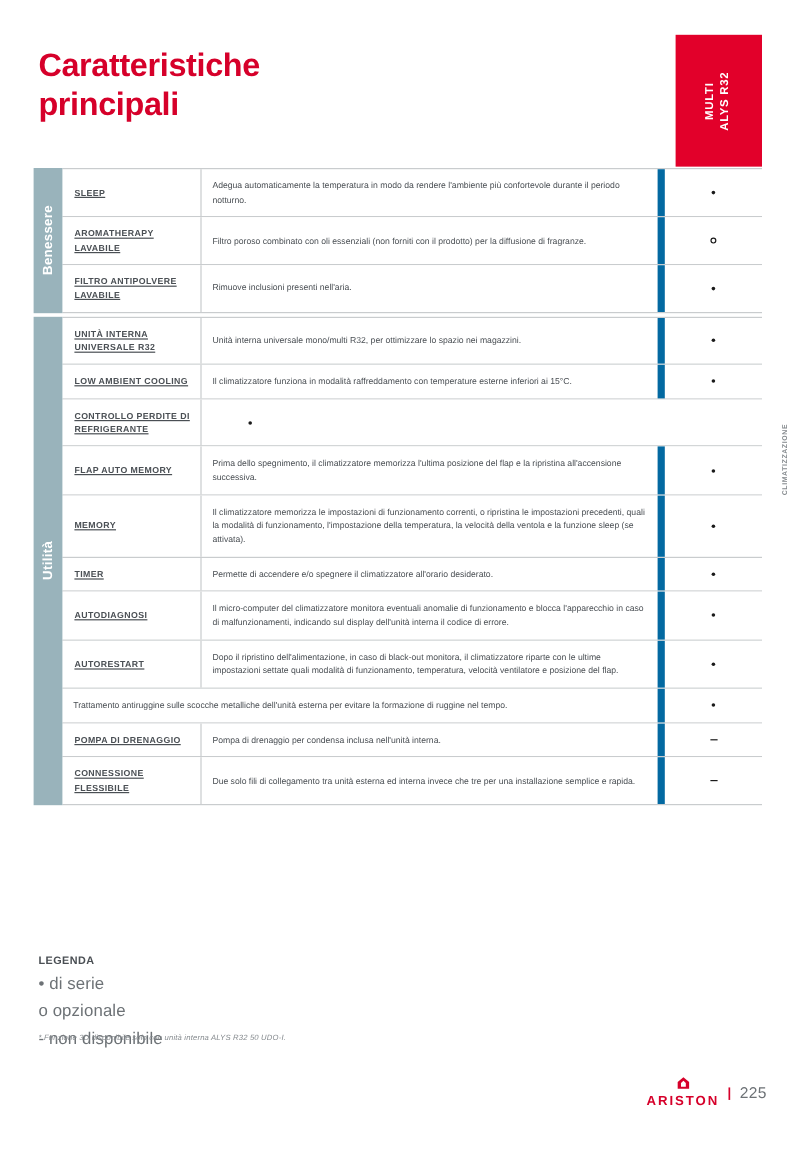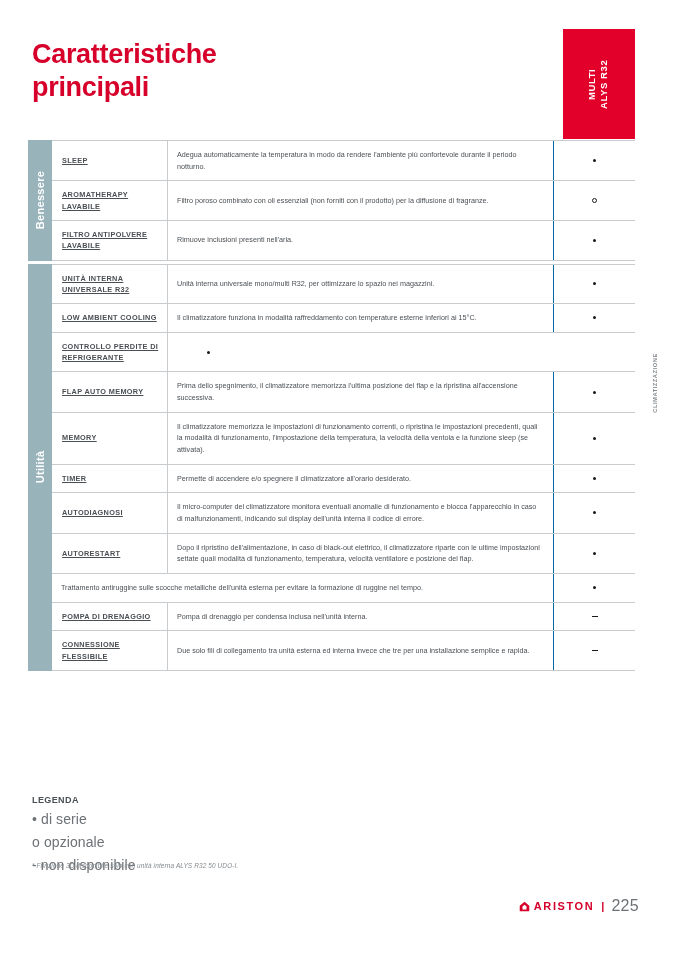--- a/index.html
+++ b/index.html
@@ -118,21 +118,21 @@
   }
 
   .cell-desc {
     flex: 1 1 auto;
     padding: 8px 10px 8px 9px;
     display: flex;
     align-items: center;
     font-size: 7.2px;
     color: #4a4f54;
     line-height: 1.62;
-    border-right: 1px solid #0369a1;
+    border-right: 6px solid #0369a1;
   }
 
   .cell-val {
     width: 81px;
     flex: 0 0 81px;
     display: flex;
     align-items: center;
     justify-content: center;
     font-size: 9px;
     color: #1a1a1a;
@@ -213,35 +213,36 @@
     right: 38px;
     top: 897px;
     display: flex;
     align-items: center;
     gap: 7px;
   }
   .brand {
     display: flex;
     align-items: center;
     gap: 4px;
+    flex-direction: column;
   }
   .brand-name {
     font-size: 11px;
     font-weight: bold;
     color: #d6002a;
     letter-spacing: 1.6px;
   }
   .brand-mark { display: block; }
   .footer-sep {
     color: #d6002a;
     font-size: 11px;
     font-weight: bold;
   }
   .page-num {
-    font-size: 16px;
+    font-size: 13px;
     color: #6d7276;
     letter-spacing: 0.3px;
   }
 </style>
 </head>
 <body>
 
 <div class="page">
 
   <div class="page-title">
@@ -333,21 +334,21 @@
           </div>
           <div class="row">
             <div class="cell-name">AUTODIAGNOSI</div>
             <div class="cell-desc">Il micro-computer del climatizzatore monitora eventuali anomalie di funzionamento e blocca l'apparecchio in caso di malfunzionamenti, indicando sul display dell'unità interna il codice di errore.</div>
             <div class="cell-val">
               <span class="sym-dot"></span>
             </div>
           </div>
           <div class="row">
             <div class="cell-name">AUTORESTART</div>
-            <div class="cell-desc">Dopo il ripristino dell'alimentazione, in caso di black-out elettrico, il climatizzatore riparte con le ultime impostazioni settate quali modalità di funzionamento, temperatura, velocità ventilatore e posizione del flap.</div>
+            <div class="cell-desc">Dopo il ripristino dell'alimentazione, in caso di black-out monitora, il climatizzatore riparte con le ultime impostazioni settate quali modalità di funzionamento, temperatura, velocità ventilatore e posizione del flap.</div>
             <div class="cell-val">
               <span class="sym-dot"></span>
             </div>
           </div>
           <div class="row">
             <div class="cell-desc">Trattamento antiruggine sulle scocche metalliche dell'unità esterna per evitare la formazione di ruggine nel tempo.</div>
             <div class="cell-val">
               <span class="sym-dot"></span>
             </div>
           </div>

